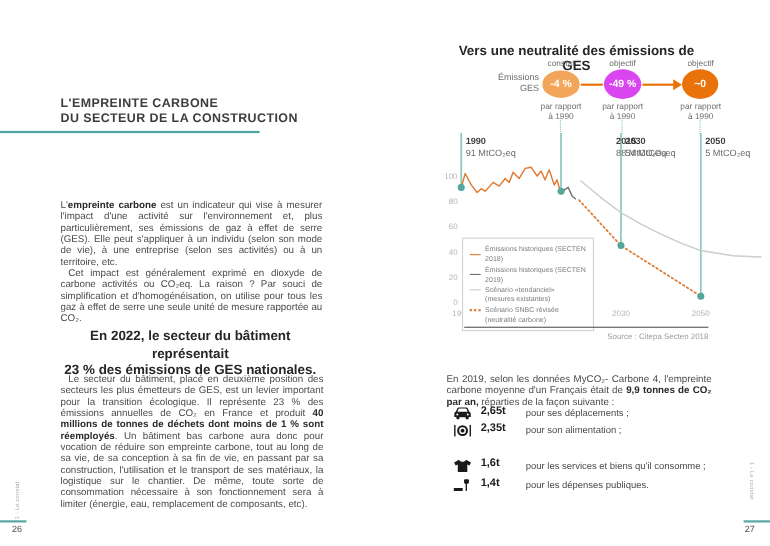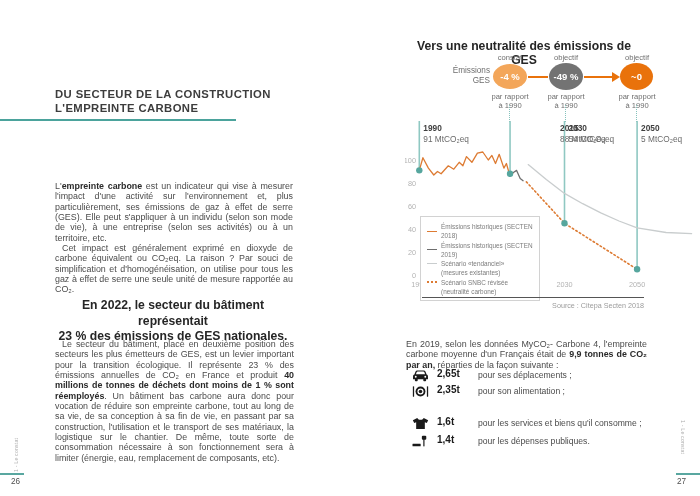--- a/index.html
+++ b/index.html
@@ -18,21 +18,21 @@
   .p3{left:55px;top:330px;width:239px;text-indent:7px;}
 
   
   .rp-chart-title{position:absolute;left:405px;top:29px;width:238px;text-align:center;
                   font-size:12.2px;font-weight:700;color:#262626;}
   .flow-label{position:absolute;left:436px;top:66px;width:54px;text-align:right;
               font-size:8.2px;color:#6e6e6e;line-height:10px;}
   .bubble{position:absolute;border-radius:50%;color:#fff;font-weight:700;font-size:9.5px;
           display:flex;align-items:center;justify-content:center;}
   .b1{left:493px;top:64px;width:34px;height:25px;background:#F3A65A;}
-  .b2{left:549px;top:63px;width:34px;height:27px;background:#737373;}
+  .b2{left:549px;top:63px;width:34px;height:27px;background:#d946ef;}
   .b3{left:620px;top:63px;width:33px;height:27px;background:#E9720B;}
   .flow-top{position:absolute;top:53px;width:64px;text-align:center;font-size:7.6px;color:#6e6e6e;}
   .flow-bottom{position:absolute;top:93px;width:64px;text-align:center;font-size:7.6px;
                color:#6e6e6e;line-height:8.8px;}
   .fx1{left:478px}.fx2{left:534px}.fx3{left:605px}
   .conn{position:absolute;top:76px;height:2px;background:#E9720B;}
   .c1{left:528px;width:20px}.c2{left:584px;width:29px}
   .arrowhead{position:absolute;left:612px;top:72px;width:0;height:0;
              border-left:8px solid #E9720B;border-top:5px solid transparent;border-bottom:5px solid transparent;}
   .dotline{position:absolute;top:105px;height:17px;width:0;border-left:1.5px dotted #85C2BC;}
@@ -77,28 +77,28 @@
   .vt-left{left:13px;writing-mode:vertical-rl;transform:rotate(180deg);}
   .vt-right{left:680px;writing-mode:vertical-rl;}
   b{font-weight:700;color:#2a2a2a;}
 </style>
 </head>
 <body>
 
 <div class="spread">
 
   <div class="lp-title">
+    <div>L'EMPREINTE CARBONE</div>
     <div>DU SECTEUR DE LA CONSTRUCTION</div>
-    <div>L'EMPREINTE CARBONE</div>
   </div>
   <div class="title-rule"></div>
 
   <p class="body-text p1"><span>L'</span><b>empreinte carbone</b><span> est un indicateur qui vise à mesurer l'impact d'une activité sur l'environnement et, plus particulièrement, ses émissions de gaz à effet de serre (GES). Elle peut s'appliquer à un individu (selon son mode de vie), à une entreprise (selon ses activités) ou à un territoire, etc.</span></p>
 
-  <p class="body-text p2">Cet impact est généralement exprimé en dioxyde de carbone équivalent ou CO₂eq. La raison ? Par souci de simplification et d'homogénéisation, on utilise pour tous les gaz à effet de serre une seule unité de mesure rapportée au CO₂.</p>
+  <p class="body-text p2">Cet impact est généralement exprimé en dioxyde de carbone activités ou CO₂eq. La raison ? Par souci de simplification et d'homogénéisation, on utilise pour tous les gaz à effet de serre une seule unité de mesure rapportée au CO₂.</p>
 
   <h2 class="lp-heading">
     <div>En 2022, le secteur du bâtiment représentait</div>
     <div>23 % des émissions de GES nationales.</div>
   </h2>
 
   <p class="body-text p3"><span>Le secteur du bâtiment, placé en deuxième position des secteurs les plus émetteurs de GES, est un levier important pour la transition écologique. Il représente 23 % des émissions annuelles de CO₂ en France et produit </span><b>40 millions de tonnes de déchets dont moins de 1 % sont réemployés</b><span>. Un bâtiment bas carbone aura donc pour vocation de réduire son empreinte carbone, tout au long de sa vie, de sa conception à sa fin de vie, en passant par sa construction, l'utilisation et le transport de ses matériaux, la logistique sur le chantier. De même, toute sorte de consommation nécessaire à son fonctionnement sera à limiter (énergie, eau, remplacement de composants, etc).</span></p>
 
   <div class="vtext vt-left">1 - Le constat</div>
   <div class="footer-rule fr-left"></div>

